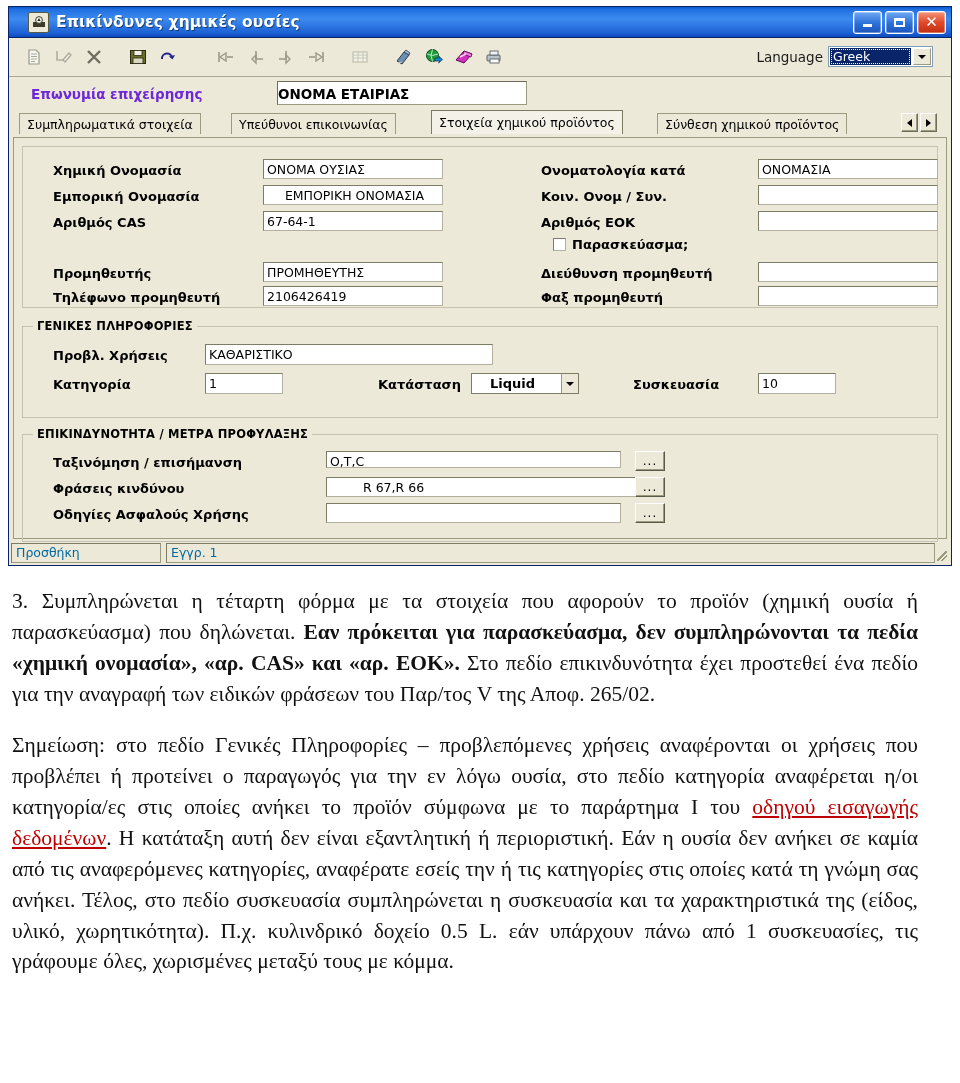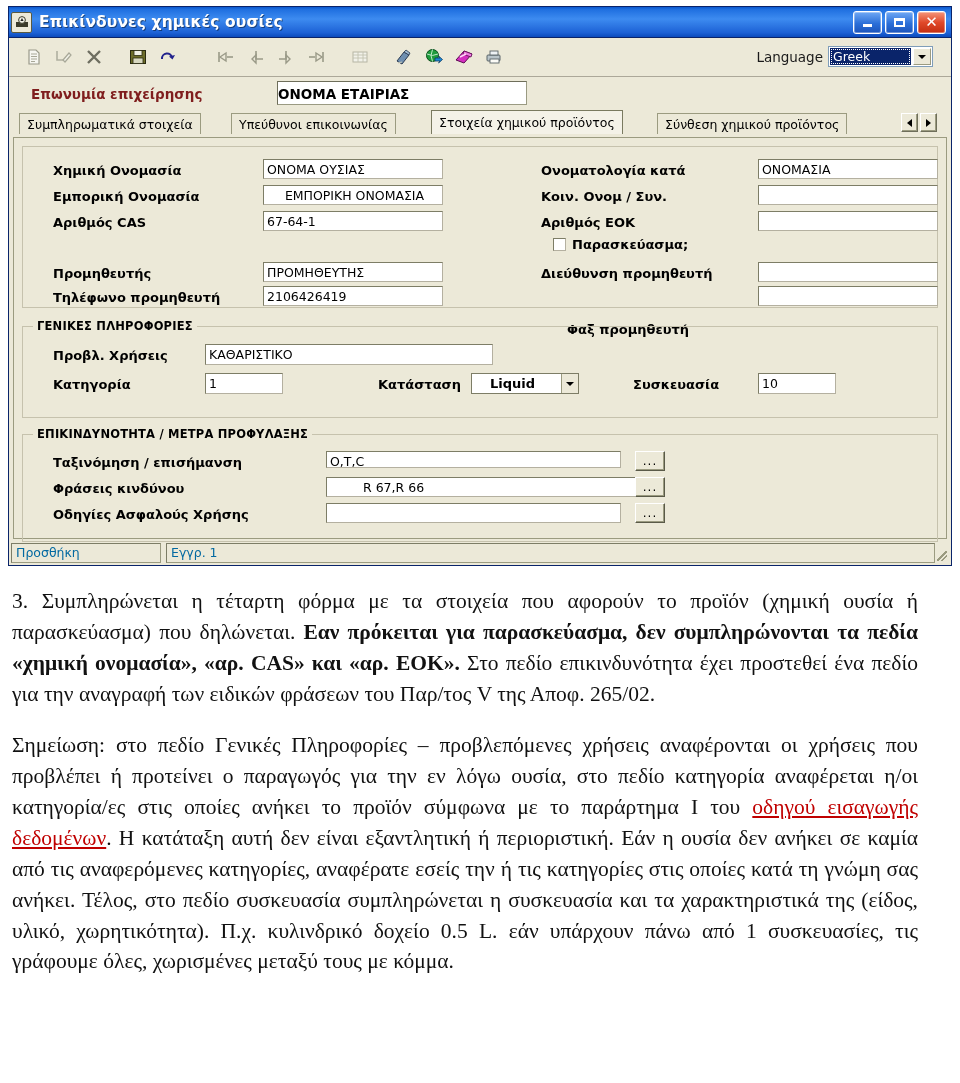--- a/index.html
+++ b/index.html
@@ -10,21 +10,21 @@
     position:absolute; left:8px; top:6px; width:944px; height:560px;
     border:1px solid #0a246a;
     background:#ece9d8;
     box-sizing:border-box;
   }
   
   #title-bar{
     position:relative; height:30px;
     background:linear-gradient(180deg,#0a58cf 0%,#1f6fe0 8%,#3d8bf0 40%,#1d62d6 85%,#0b4bbd 100%);
     border-bottom:1px solid #0a246a;
-    display:flex; align-items:center; padding:0 3px 0 2px;
+    display:flex; align-items:center; padding:0 3px 0 19px;
   }
   #title-icon{
     width:19px;height:19px;flex:0 0 auto;
     background:#ece9d8;border:1px solid #5a5a40;border-radius:2px;
     display:flex;align-items:center;justify-content:center;margin-right:7px;
   }
   #title-text{
     color:#ffffff;font-size:15.5px;font-weight:bold;letter-spacing:0.1px;
     text-shadow:1px 1px 0 rgba(0,0,0,.45);white-space:nowrap;
     font-family:"DejaVu Sans",sans-serif;
@@ -66,21 +66,21 @@
   #lang-arrow-btn{
     width:18px;height:17px;margin:1px;background:#ece9d8;
     border:1px solid #fff;border-right-color:#9b9b80;border-bottom-color:#9b9b80;
     display:flex;align-items:center;justify-content:center;box-sizing:border-box;
   }
   .tri-down{width:0;height:0;border-left:4px solid transparent;border-right:4px solid transparent;border-top:4px solid #000;}
 
   
   #company-row{position:relative;height:36px;background:#ece9d8;}
   #company-label{
-    position:absolute;left:22px;top:9px;font-size:13.5px;font-weight:bold;color:#7f1d1d;
+    position:absolute;left:22px;top:9px;font-size:13.5px;font-weight:bold;color:#6d28d9;
     font-family:"DejaVu Sans",sans-serif;
   }
   #company-input{
     position:absolute;left:268px;top:4px;width:250px;height:24px;
     background:#fff;border:1px solid #9a9a82;border-top-color:#6e6e5a;border-left-color:#6e6e5a;
     font-size:13.5px;color:#000;padding-left:0;line-height:24px;box-sizing:border-box;
     font-family:"DejaVu Sans",sans-serif;white-space:nowrap;overflow:hidden;font-weight:bold;
   }
 
   
@@ -369,21 +369,21 @@
       <div class="txtbox" style="left:735px;top:64px;width:180px;height:20px;line-height:19px;"></div>
 
       <div class="chk-wrap" style="left:530px;top:90px;">
         <div class="chk-box"></div>
         <div class="chk-label">Παρασκεύασμα;</div>
       </div>
 
       <div class="fld-label" style="left:518px;top:119px;">Διεύθυνση προμηθευτή</div>
       <div class="txtbox" style="left:735px;top:115px;width:180px;height:20px;line-height:19px;"></div>
 
-      <div class="fld-label" style="left:544px;top:143px;margin-top:32px;">Φαξ προμηθευτή</div>
+      <div class="fld-label" style="left:518px;top:143px;">Φαξ προμηθευτή</div>
       <div class="txtbox" style="left:735px;top:139px;width:180px;height:20px;line-height:19px;"></div>
     </div>
 
     <div class="group" style="left:8px;top:188px;right:8px;height:92px;">
       <div class="legend">ΓΕΝΙΚΕΣ ΠΛΗΡΟΦΟΡΙΕΣ</div>
 
       <div class="fld-label" style="left:30px;top:21px;">Προβλ. Χρήσεις</div>
       <div class="txtbox" style="left:182px;top:17px;width:288px;height:21px;line-height:20px;">ΚΑΘΑΡΙΣΤΙΚΟ</div>
 
       <div class="fld-label" style="left:30px;top:50px;">Κατηγορία</div>

